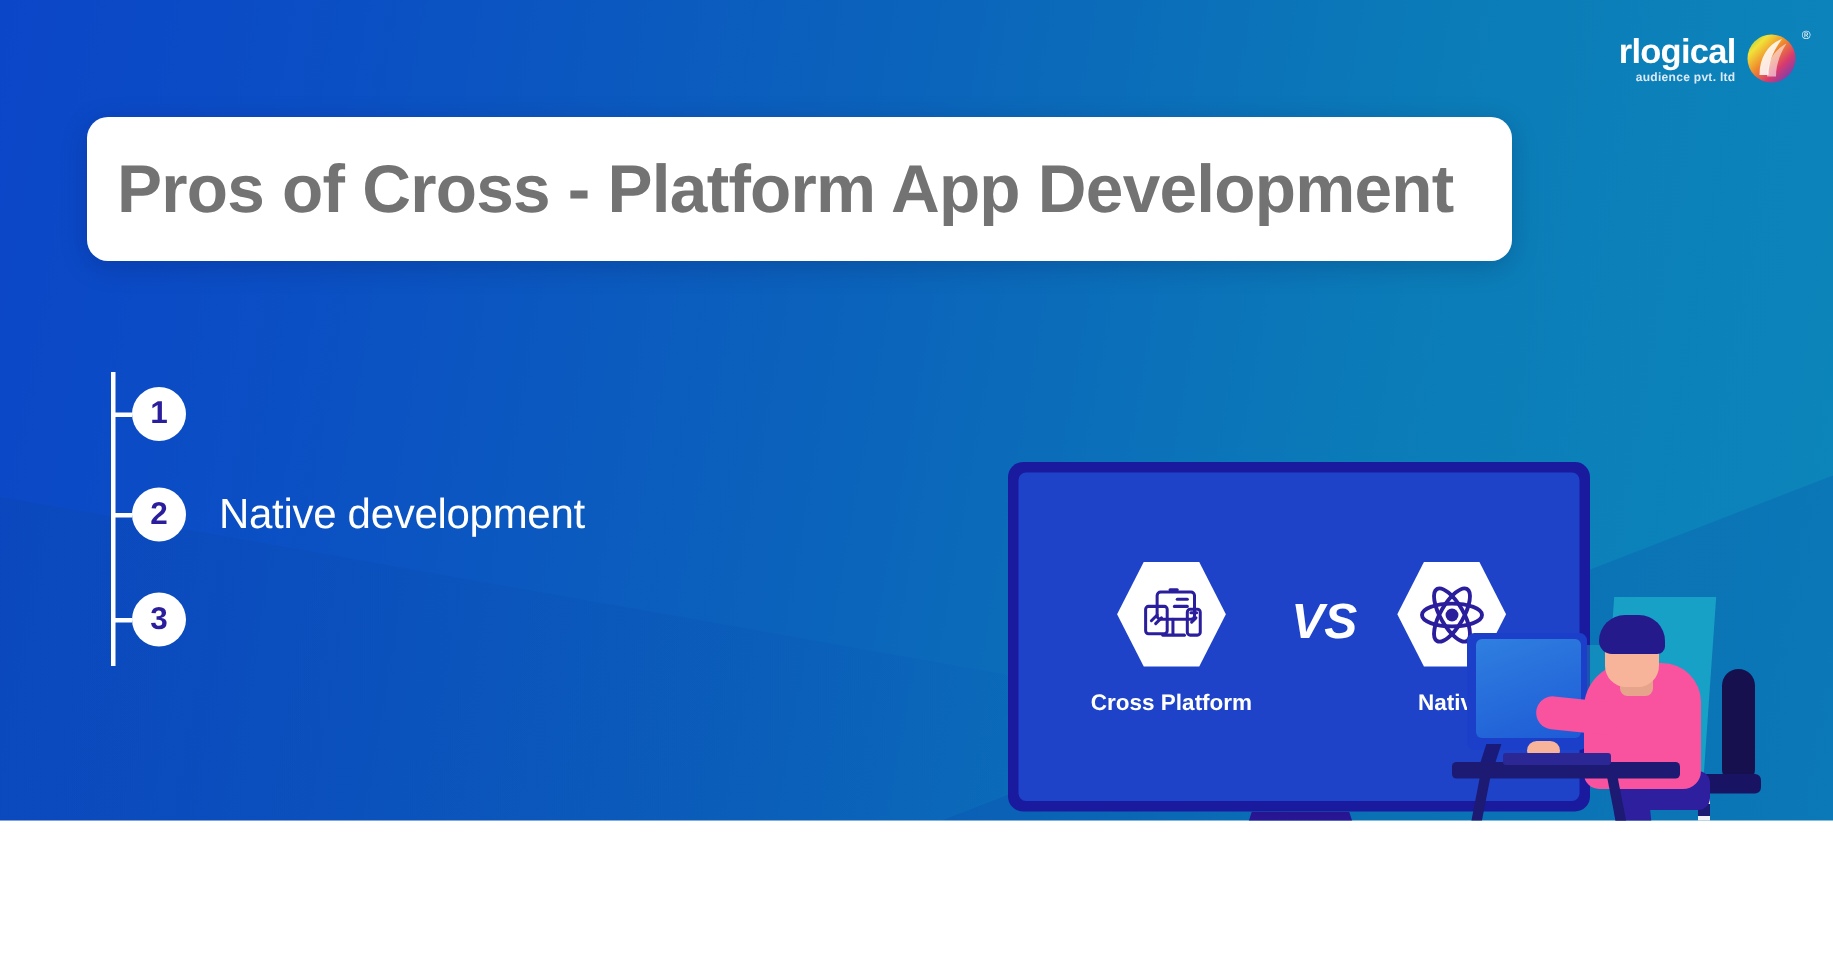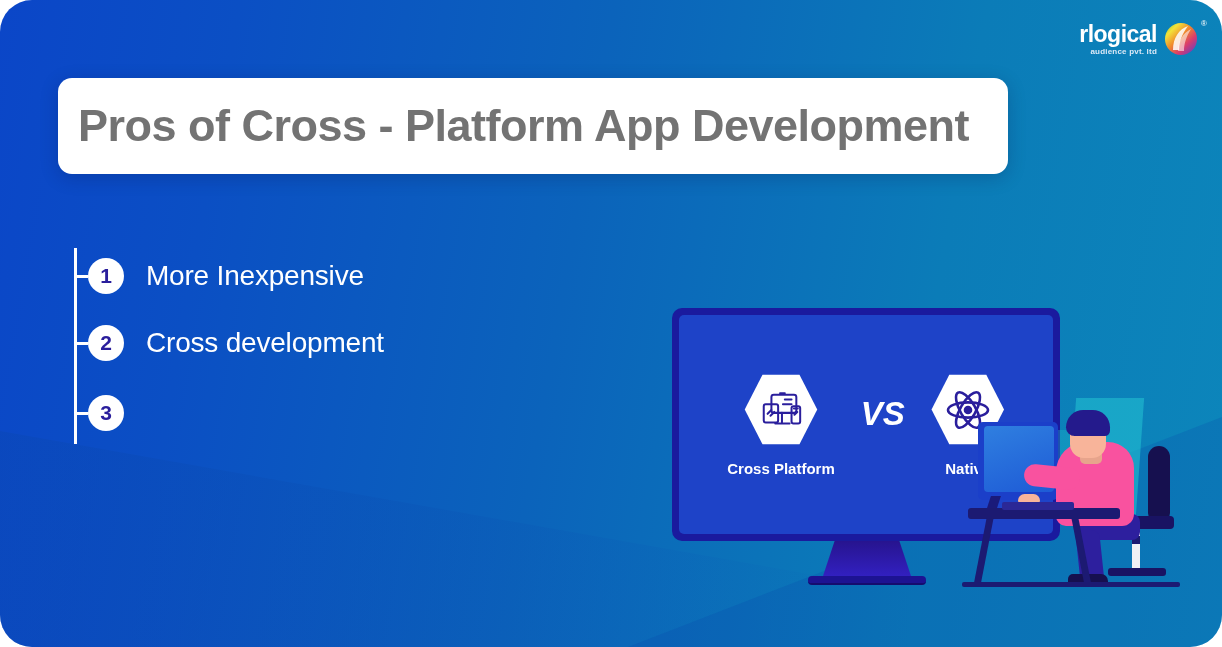--- a/index.html
+++ b/index.html
@@ -4,24 +4,23 @@
 <title>Pros of Cross - Platform App Development</title>
 <style>
   * { box-sizing: border-box; margin: 0; padding: 0; }
   html, body {
     width: 1222px; height: 647px;
     font-family: "Liberation Sans", sans-serif;
     overflow: hidden;
   }
   .canvas {
     position: relative;
-    width: 1222px; height: 647px;
+    width: 1222px; height: 547px;
     background: linear-gradient(100deg, #0b46c8 0%, #0b4fc4 18%, #0b63bb 46%, #0b7cb8 74%, #0c86bb 100%);
     overflow: hidden;
-    border-radius: 32px;
   }
   
   .wedge {
     position: absolute;
     left: 0; bottom: 0;
     width: 1222px; height: 300px;
     background: linear-gradient(to right, rgba(10,70,170,0.30), rgba(10,80,180,0.12) 55%, rgba(10,60,160,0.0) 75%);
     clip-path: polygon(0% 28%, 100% 100%, 0% 100%);
     pointer-events: none;
   }
@@ -341,27 +340,26 @@
   <div class="title-card">
     <div class="title-text">Pros of Cross - Platform App Development</div>
   </div>
 
   <div class="list">
     <div class="rail"></div>
 
     <div class="item item1">
       <div class="tick"></div>
       <div class="num-circle">1</div>
-      <div class="item-label">More Inexpensive</div>
     </div>
 
     <div class="item item2">
       <div class="tick"></div>
       <div class="num-circle">2</div>
-      <div class="item-label">Cross development</div>
+      <div class="item-label">Native development</div>
     </div>
 
     <div class="item item3">
       <div class="tick"></div>
       <div class="num-circle">3</div>
     </div>
   </div>
 
   <div class="monitor">
     <div class="screen">

